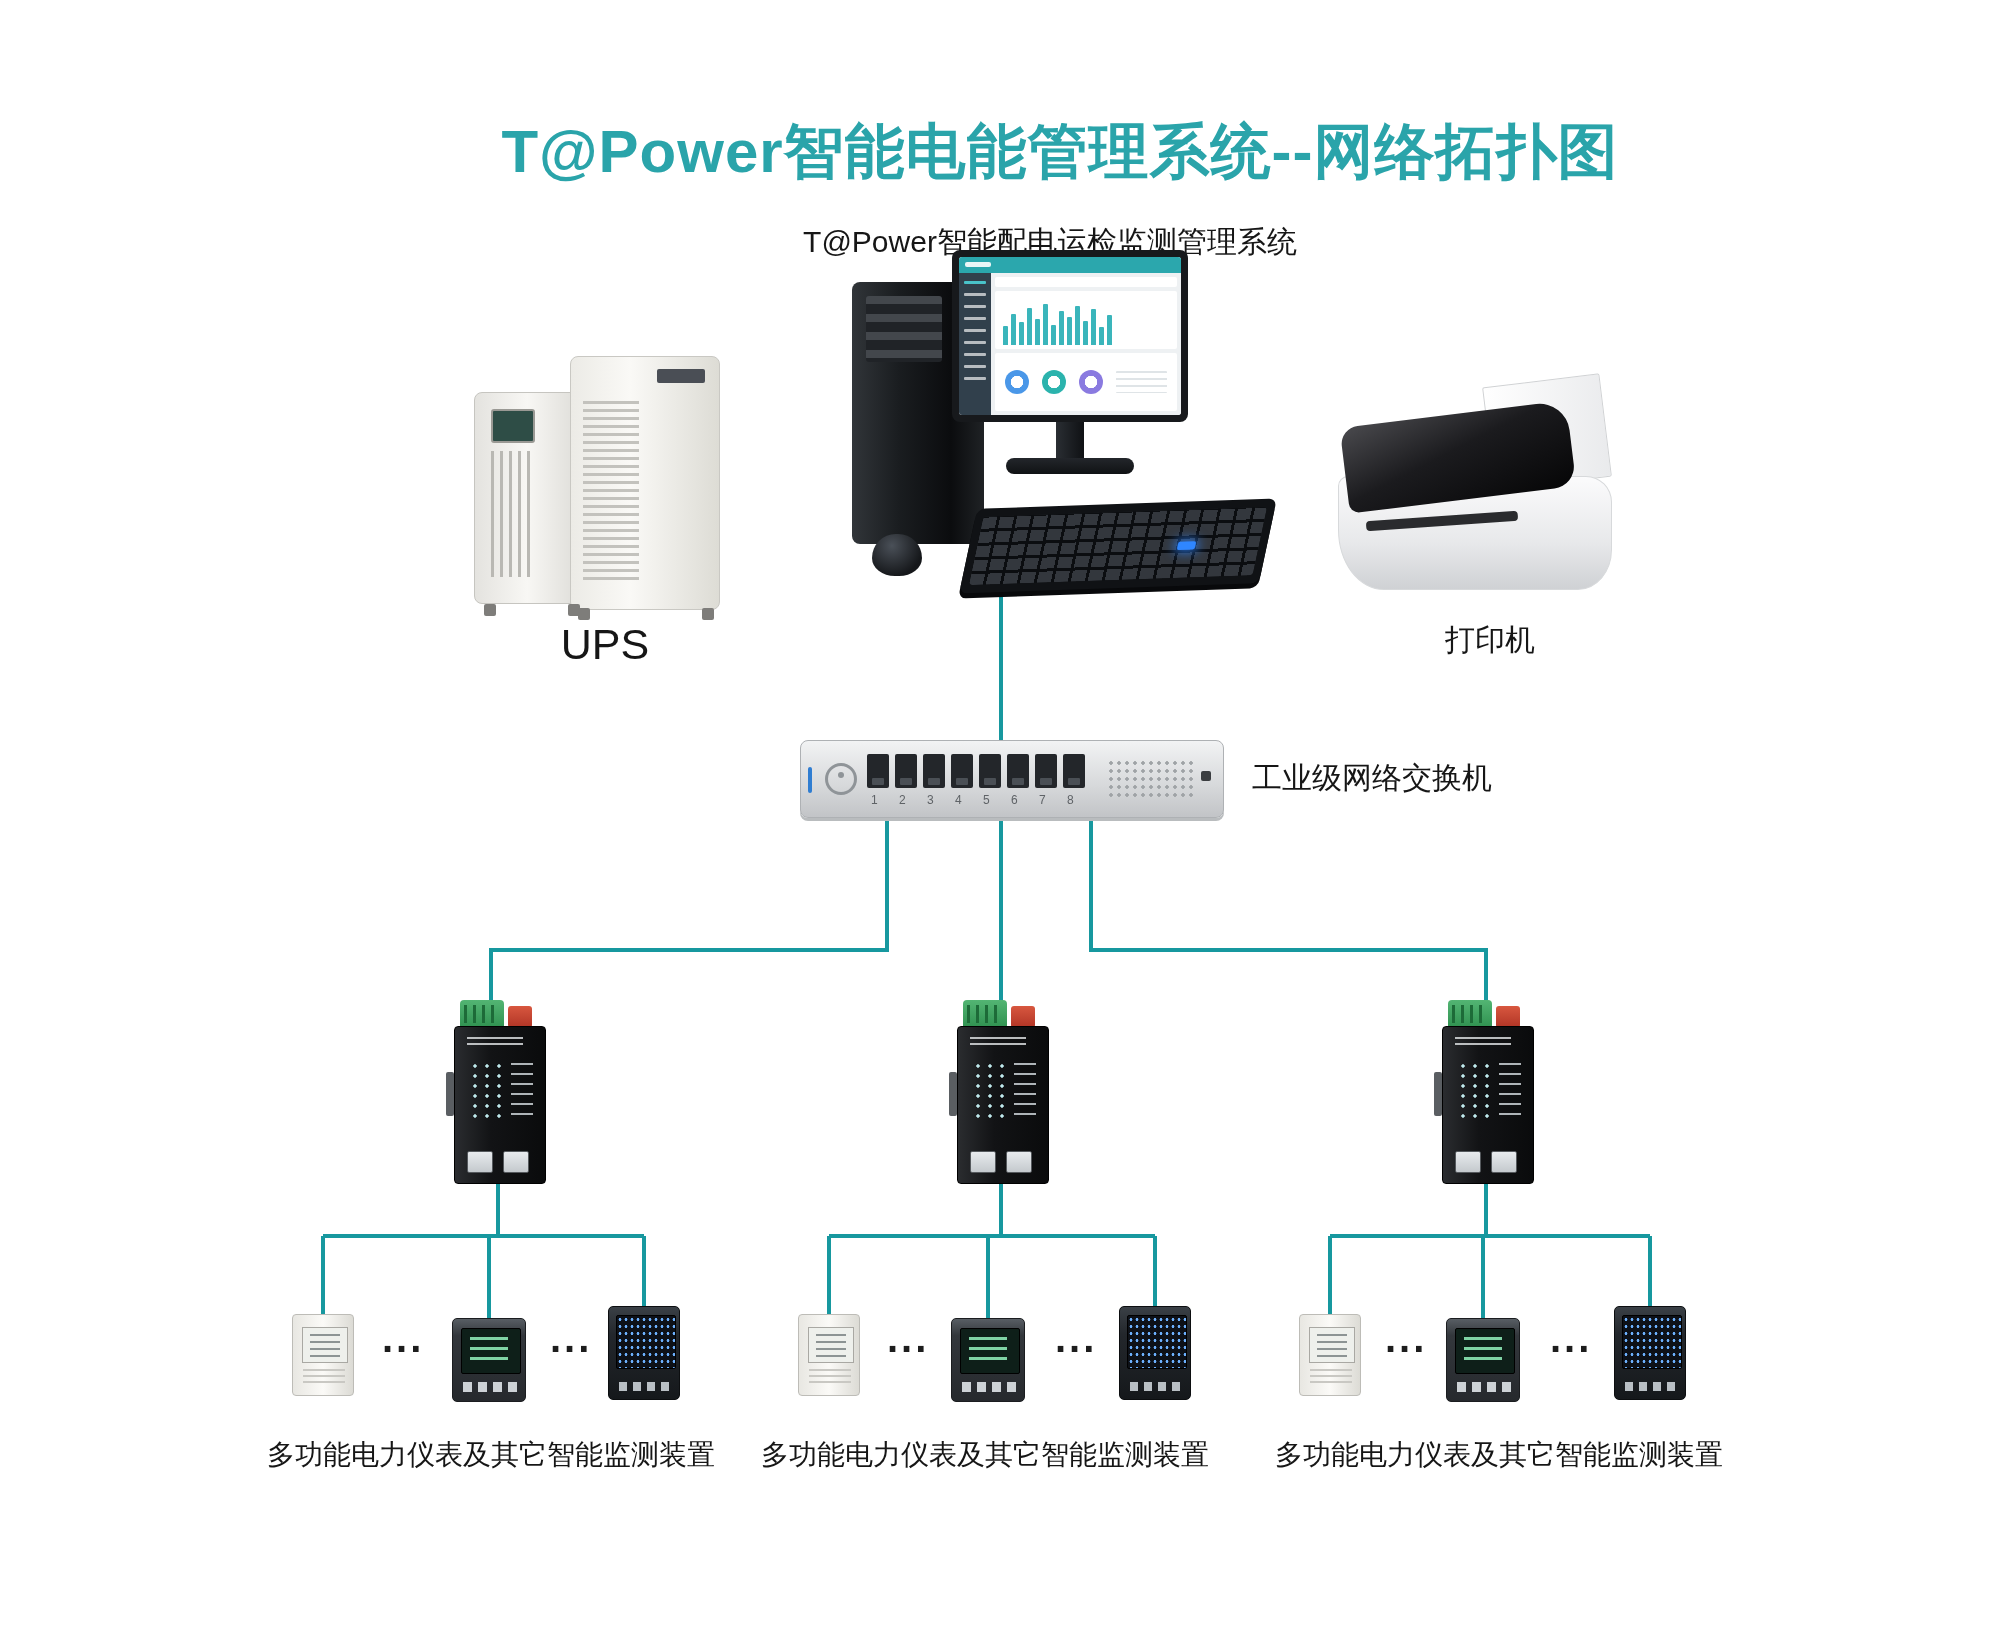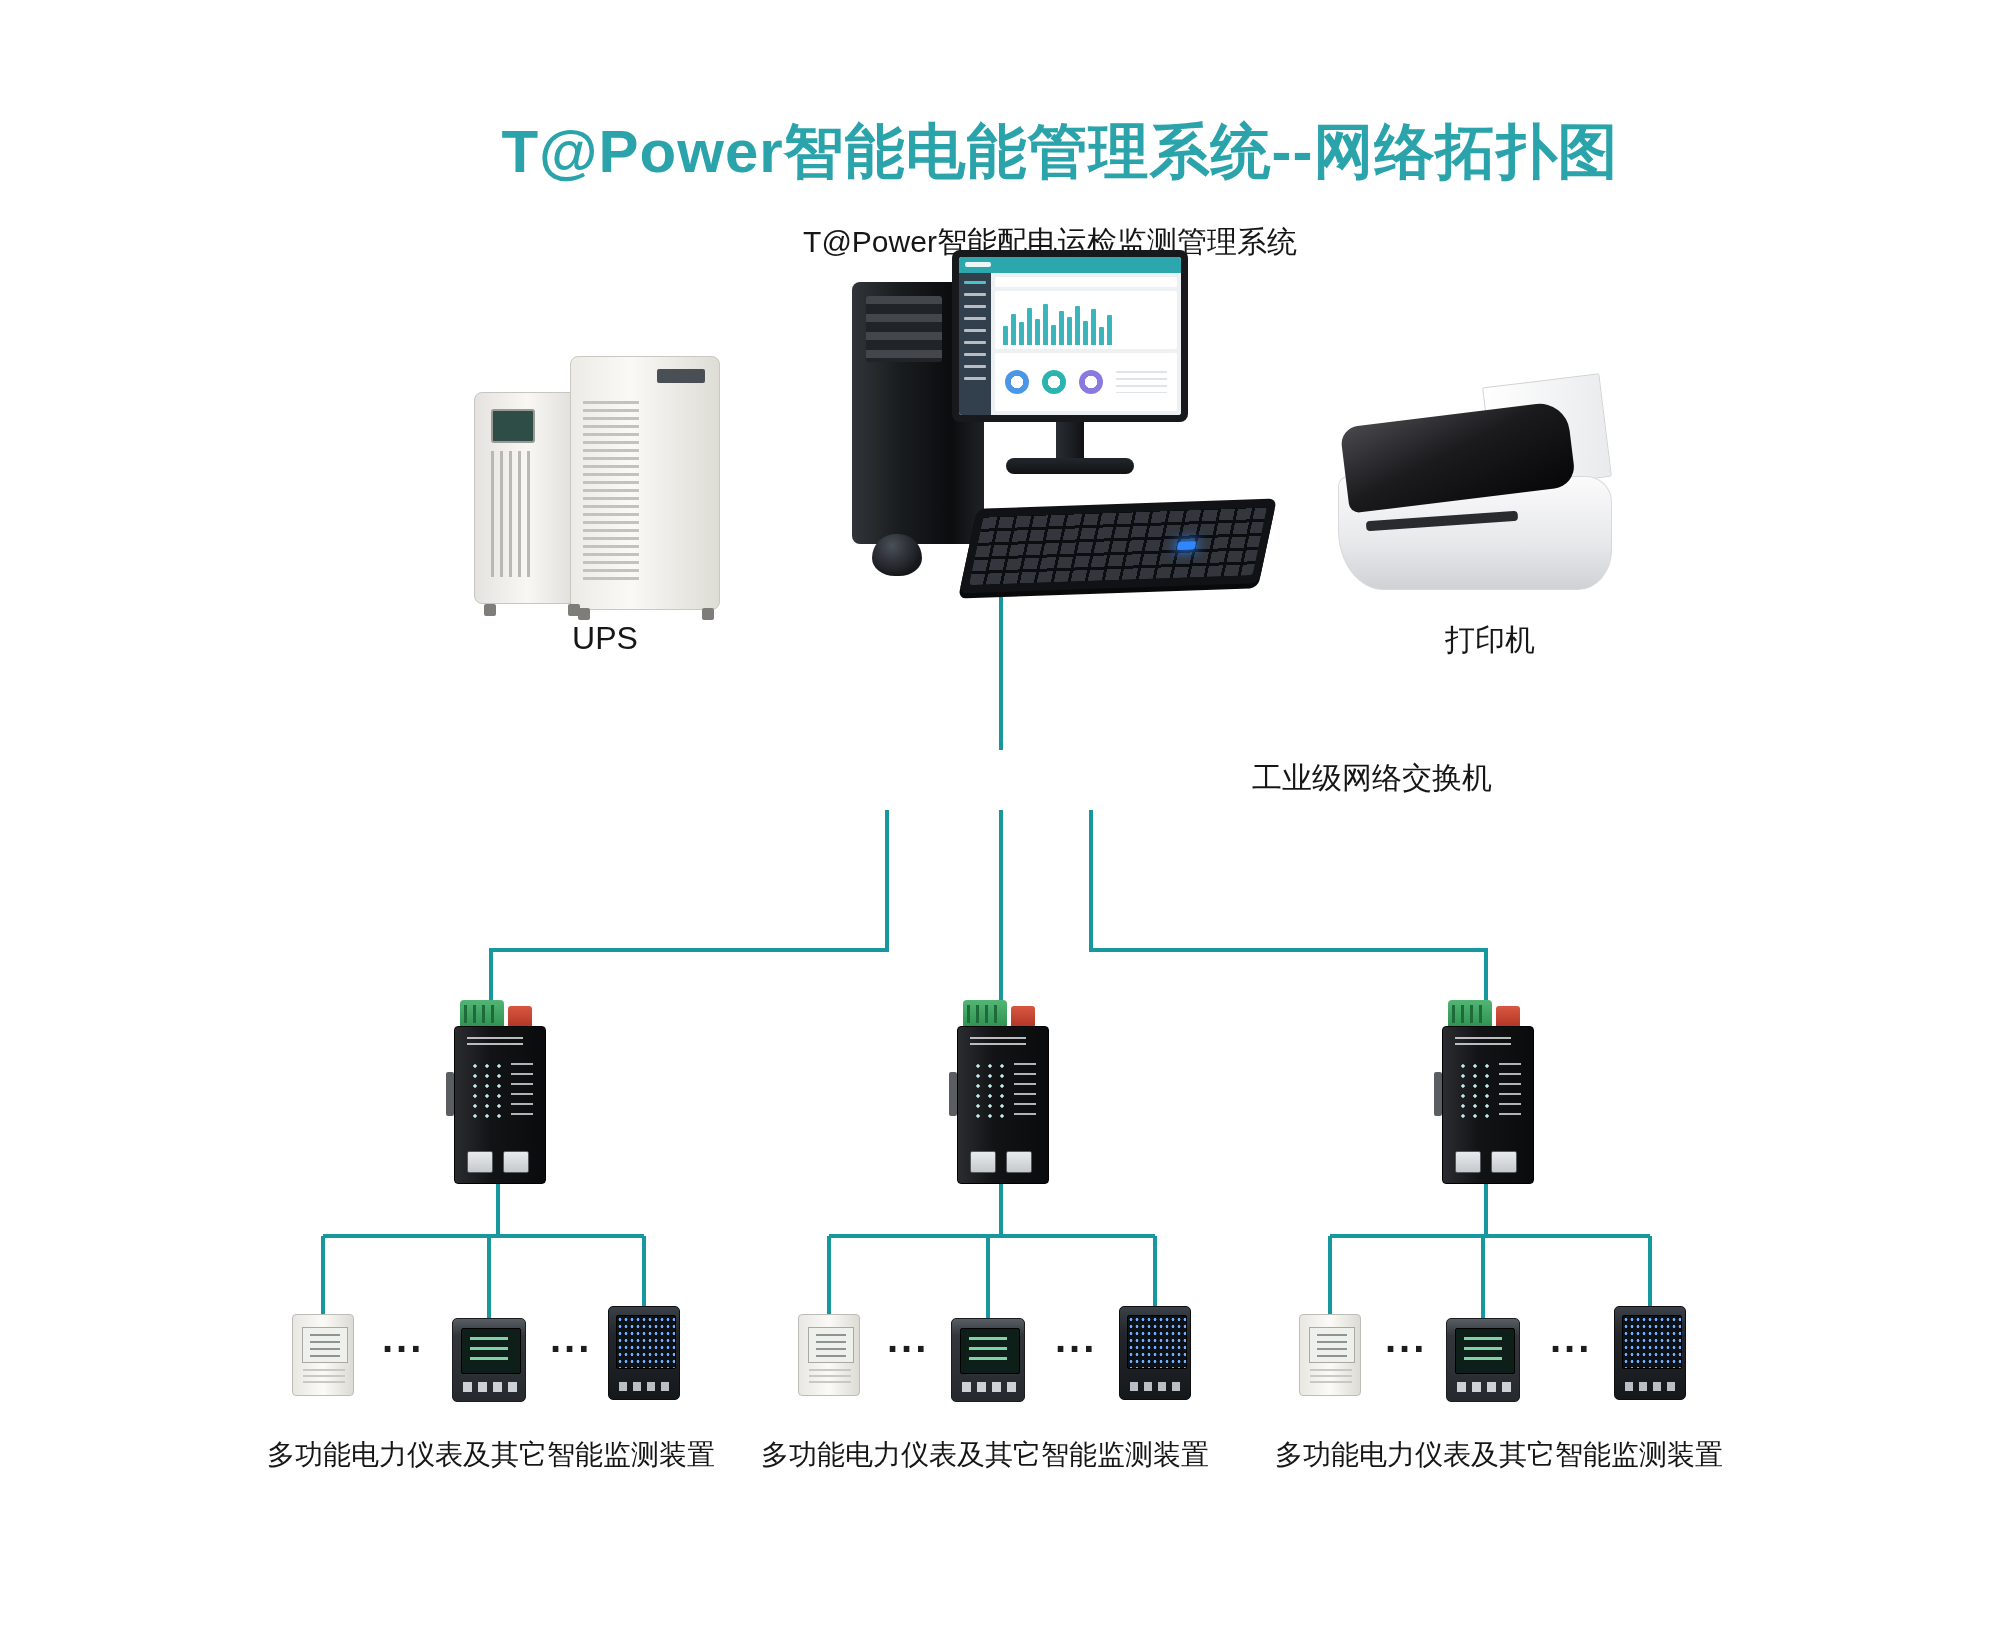--- a/index.html
+++ b/index.html
@@ -14,21 +14,21 @@
   
   .lines{position:absolute;left:0;top:0}
   .lines path{stroke:var(--accent);stroke-width:4;fill:none}
 
   
   .title{position:absolute;left:0;top:112px;width:2000px;text-align:center;transform:translateX(60px);
          font-size:60px;font-weight:bold;color:var(--title-color);letter-spacing:1px}
   .subtitle{position:absolute;left:0;top:222px;width:2000px;text-align:center;transform:translateX(50px);
          font-size:30px;color:#161616}
   .dev-label{position:absolute;font-size:30px;color:#161616}
-  .lbl-ups{left:545px;top:620px;width:120px;text-align:center;font-size:32px}
+  .lbl-ups{left:545px;top:620px;width:120px;text-align:center;font-size:43px}
   .lbl-printer{left:1420px;top:620px;width:140px;text-align:center}
   .lbl-switch{left:1252px;top:758px}
   .lbl-group{top:1436px;width:460px;text-align:center;font-size:28px}
   .lbl-group.g1{left:261px}.lbl-group.g2{left:755px}.lbl-group.g3{left:1269px}
   .dots{position:absolute;top:1318px;font-size:40px;font-weight:bold;color:#1d1d1d;letter-spacing:3px;line-height:1}
 
   
   .ups{position:absolute;left:470px;top:356px;width:252px;height:266px}
   .ups-unit{position:absolute;border-radius:8px}
   .ups-back{left:4px;top:36px;width:118px;height:212px;border:1px solid #c6c5c0;
@@ -239,20 +239,37 @@
   </div>
 
   <div class="printer">
     <div class="pr-paper"></div>
     <div class="pr-body"></div>
     <div class="pr-top"></div>
     <div class="pr-slot"></div>
   </div>
   <div class="dev-label lbl-printer">打印机</div>
 
+  <div class="switch">
+    <div class="sw-blue"></div>
+    <div class="sw-logo"></div>
+    <div class="sw-ports">
+      <div class="sw-port"></div>
+      <div class="sw-port"></div>
+      <div class="sw-port"></div>
+      <div class="sw-port"></div>
+      <div class="sw-port"></div>
+      <div class="sw-port"></div>
+      <div class="sw-port"></div>
+      <div class="sw-port"></div>
+    </div>
+    <div class="sw-portnums">1 2 3 4 5 6 7 8</div>
+    <div class="sw-vents"></div>
+    <div class="sw-led"></div>
+  </div>
   <div class="dev-label lbl-switch">工业级网络交换机</div>
 
   <div class="gw" style="left:452px;top:1000px">
     <div class="gw-green"></div>
     <div class="gw-red"></div>
     <div class="gw-clip"></div>
     <div class="gw-body">
       <div class="gw-txt"></div>
       <div class="gw-leds"></div>
       <div class="gw-rows"></div>

